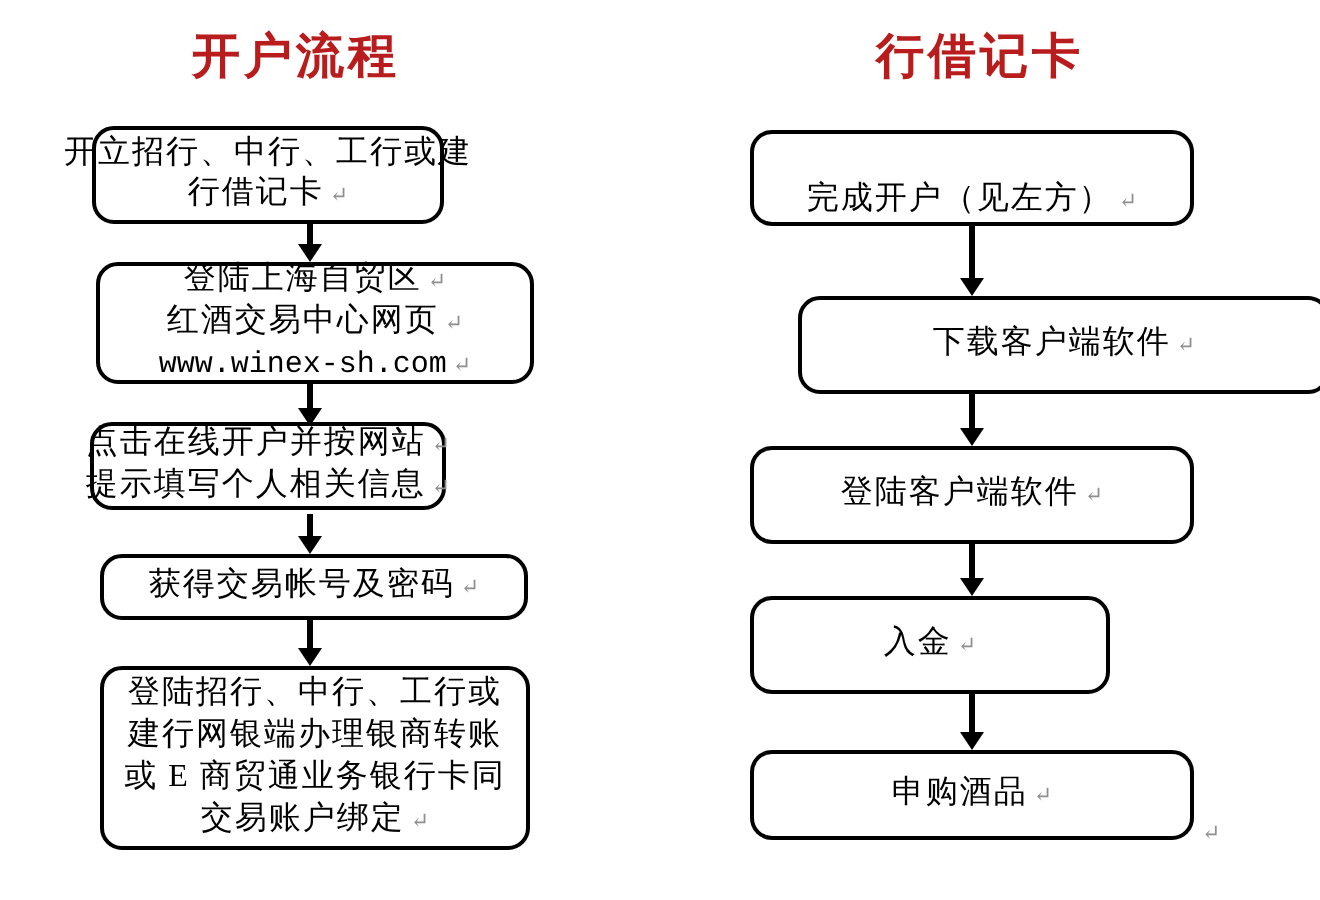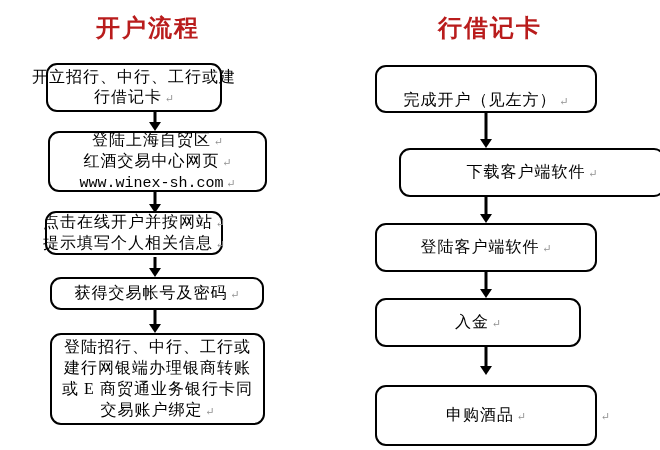--- a/index.html
+++ b/index.html
@@ -145,28 +145,28 @@
 
   <div class="fbox" style="left:375px;top:223px;width:222px;height:49px;">
     <div class="line"><span>登陆客户端软件</span><span class="pmark">↵</span></div>
   </div>
 
   <div class="arrow" style="left:480px;top:272px;height:26px;">
     <div class="stem" style="height:18px;"></div>
     <div class="head"></div>
   </div>
 
-  <div class="fbox" style="left:375px;top:298px;width:206px;height:49px;">
+  <div class="fbox" style="left:375px;top:298px;width:180px;height:49px;">
     <div class="line"><span>入金</span><span class="pmark">↵</span></div>
   </div>
 
   <div class="arrow" style="left:480px;top:347px;height:28px;">
     <div class="stem" style="height:20px;"></div>
     <div class="head"></div>
   </div>
 
-  <div class="fbox" style="left:375px;top:375px;width:222px;height:61px;margin-top:10px;">
+  <div class="fbox" style="left:375px;top:375px;width:222px;height:45px;">
     <div class="line"><span>申购酒品</span><span class="pmark">↵</span></div>
   </div>
 
   <span class="stray-mark" style="left:601px;top:410px;">↵</span>
 
 </div>
 
 </body></html>

